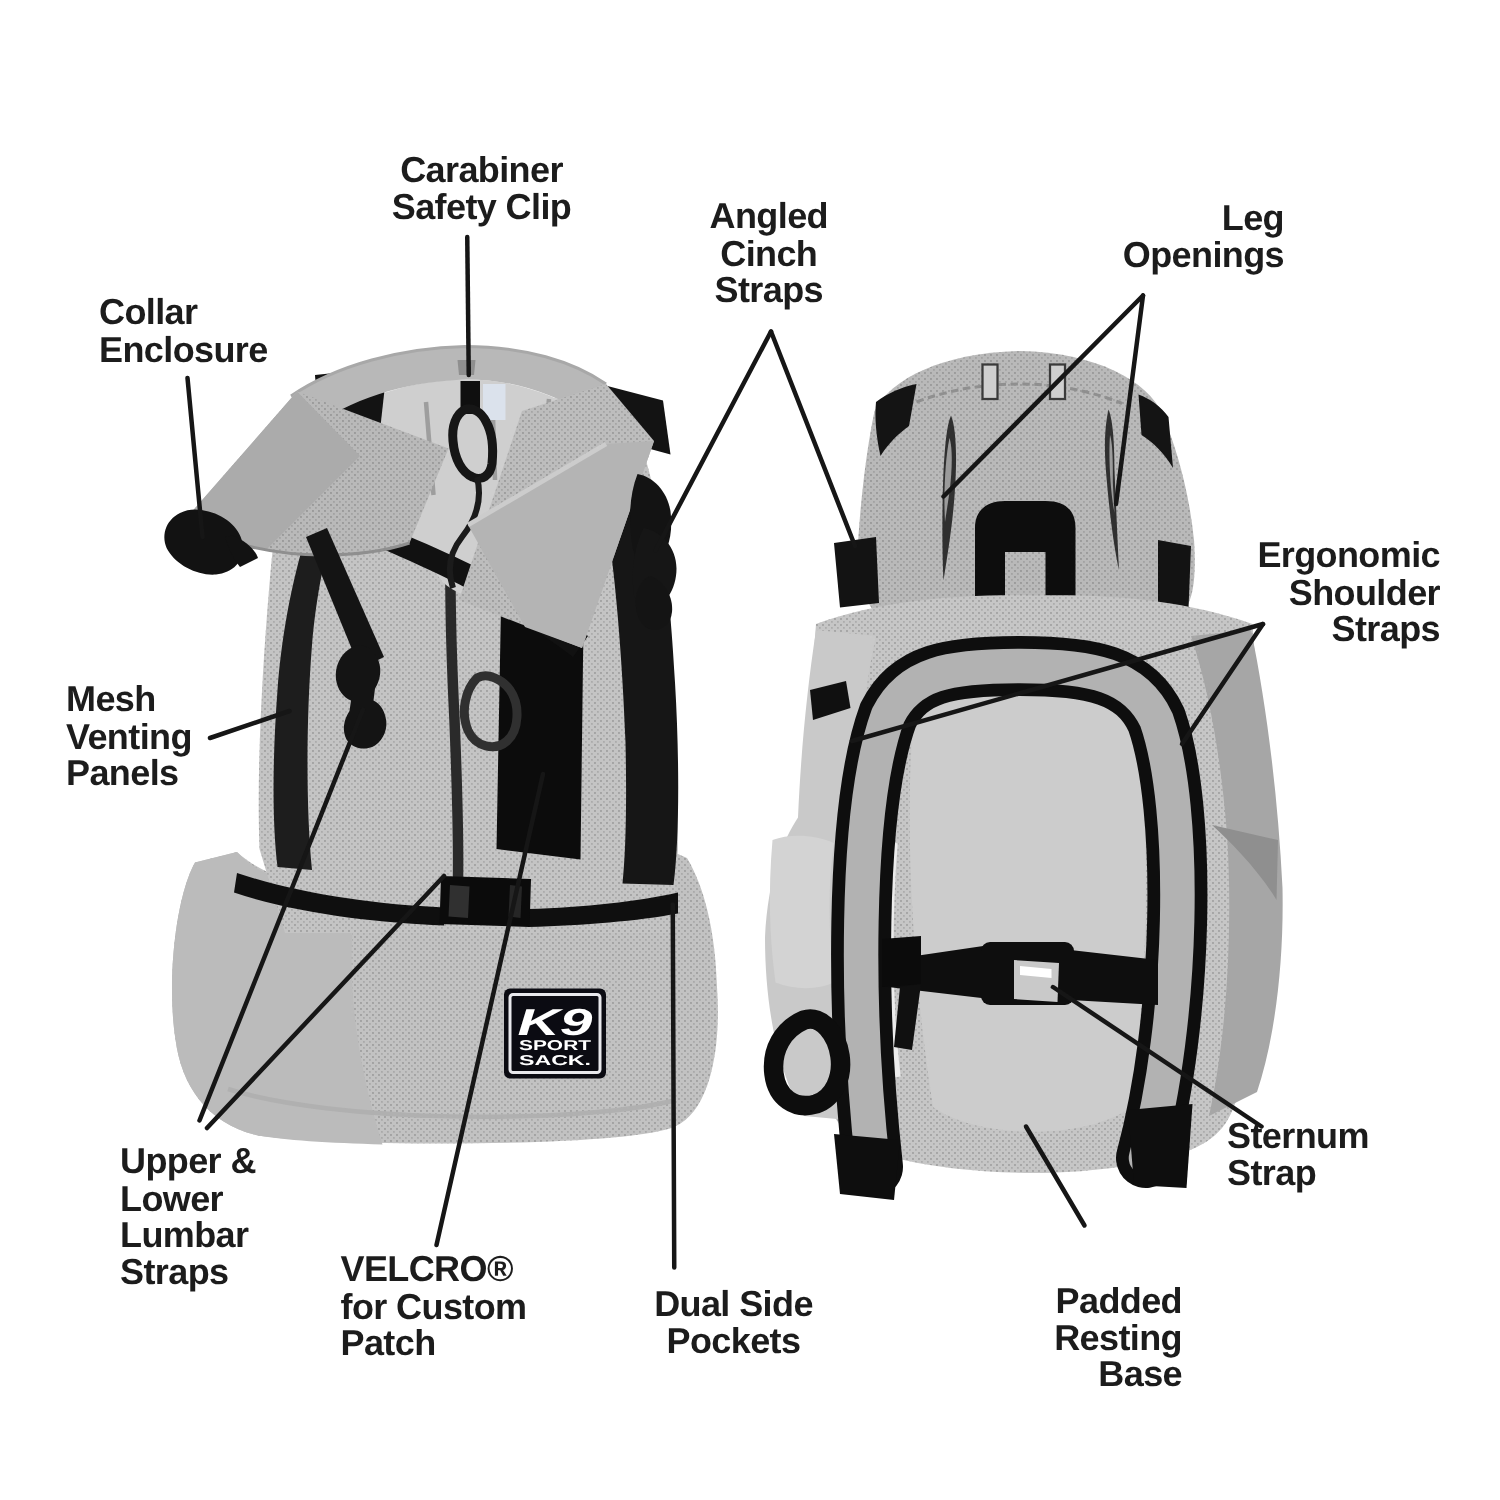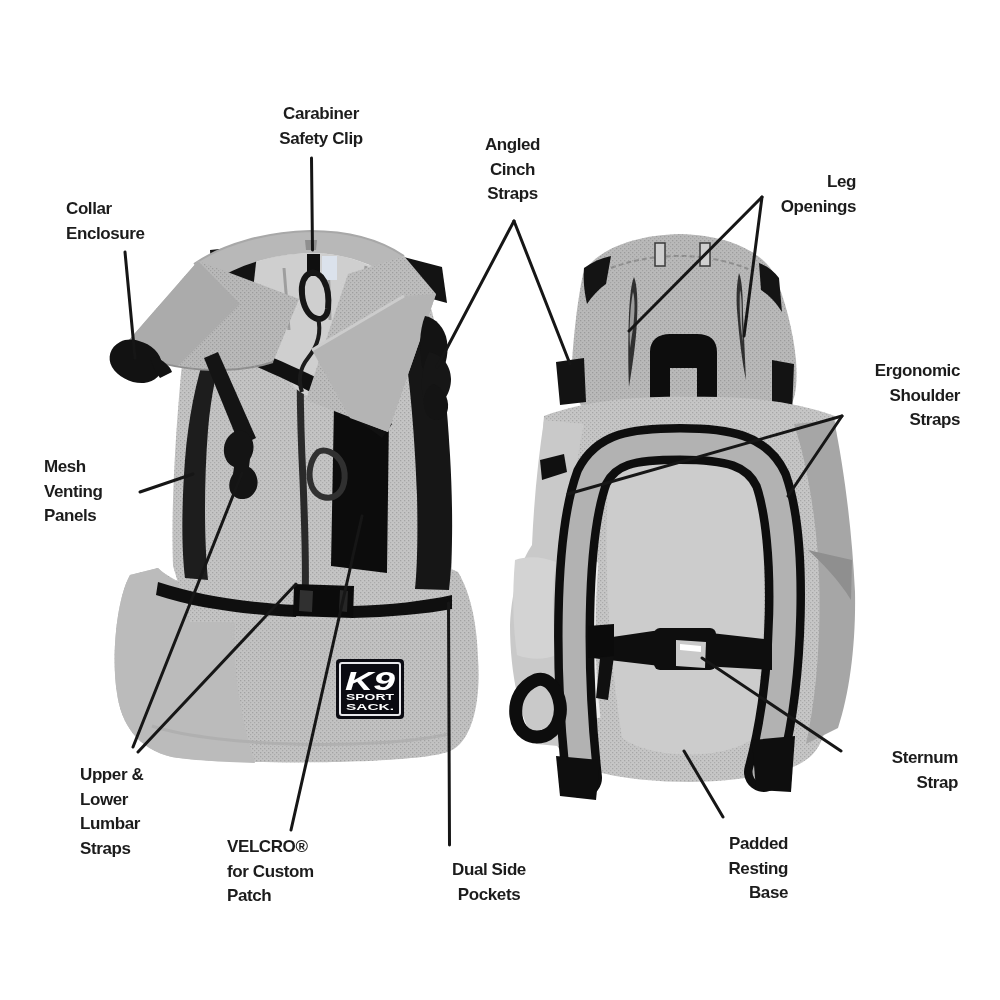--- a/index.html
+++ b/index.html
@@ -1,18 +1,18 @@
 <!DOCTYPE html>
 <html><head>
 <meta charset="utf-8">
 <style>
   html,body{margin:0;padding:0;background:#ffffff;}
   #stage{position:relative;width:1000px;height:1000px;background:#ffffff;overflow:hidden;
     font-family:"Liberation Sans", sans-serif;}
-  .lbl{position:absolute;font-weight:bold;font-size:17px;line-height:24.5px;color:#1c1c1c;letter-spacing:-0.4px;}
+  .lbl{position:absolute;font-weight:bold;font-size:24px;line-height:24.5px;color:#1c1c1c;letter-spacing:-0.4px;}
 </style>
 </head>
 <body>
 <div id="stage">
 <svg width="1000" height="1000" viewBox="0 0 1000 1000" style="position:absolute;left:0;top:0">
 <defs>
   <pattern id="tex" width="4" height="4" patternUnits="userSpaceOnUse">
     <rect x="0" y="0" width="1.3" height="1.3" fill="#303030" opacity="0.22"></rect>
     <rect x="2" y="2" width="1.2" height="1.2" fill="#3a3a3a" opacity="0.18"></rect>
   </pattern>
@@ -162,21 +162,21 @@
     <path d="M291,830 L362,516"></path>
     <path d="M448.5,603 L449.5,845"></path>
     <path d="M702,658 L841,751"></path>
     <path d="M684,751 L723,817"></path>
   </g>
 </svg>
 
 <div class="lbl" style="left:231px;top:102px;width:180px;text-align:center;">Carabiner<br>Safety Clip</div>
 <div class="lbl" style="left:66px;top:197px;">Collar<br>Enclosure</div>
 <div class="lbl" style="left:432px;top:133px;width:161px;text-align:center;">Angled<br>Cinch<br>Straps</div>
-<div class="lbl" style="left:706px;top:134px;width:150px;text-align:right;margin-top:36px;">Leg<br>Openings</div>
+<div class="lbl" style="left:706px;top:134px;width:150px;text-align:right;">Leg<br>Openings</div>
 <div class="lbl" style="left:810px;top:359px;width:150px;text-align:right;">Ergonomic<br>Shoulder<br>Straps</div>
 <div class="lbl" style="left:44px;top:455px;">Mesh<br>Venting<br>Panels</div>
 <div class="lbl" style="left:44px;top:763px;margin-left:36px;">Upper &amp;<br>Lower<br>Lumbar<br>Straps</div>
 <div class="lbl" style="left:227px;top:835px;">VELCRO®<br>for Custom<br>Patch</div>
 <div class="lbl" style="left:409px;top:858px;width:160px;text-align:center;">Dual Side<br>Pockets</div>
-<div class="lbl" style="left:818px;top:746px;width:140px;text-align:right;">Sternum<br>Strap</div>
-<div class="lbl" style="left:648px;top:832px;width:140px;text-align:right;">Padded<br>Resting<br>Base</div>
+<div class="lbl" style="left:818px;top:746px;width:140px;text-align:left;">Sternum<br>Strap</div>
+<div class="lbl" style="left:648px;top:856px;width:140px;text-align:right;">Padded<br>Resting<br>Base</div>
 </div>
 
 </body></html>

